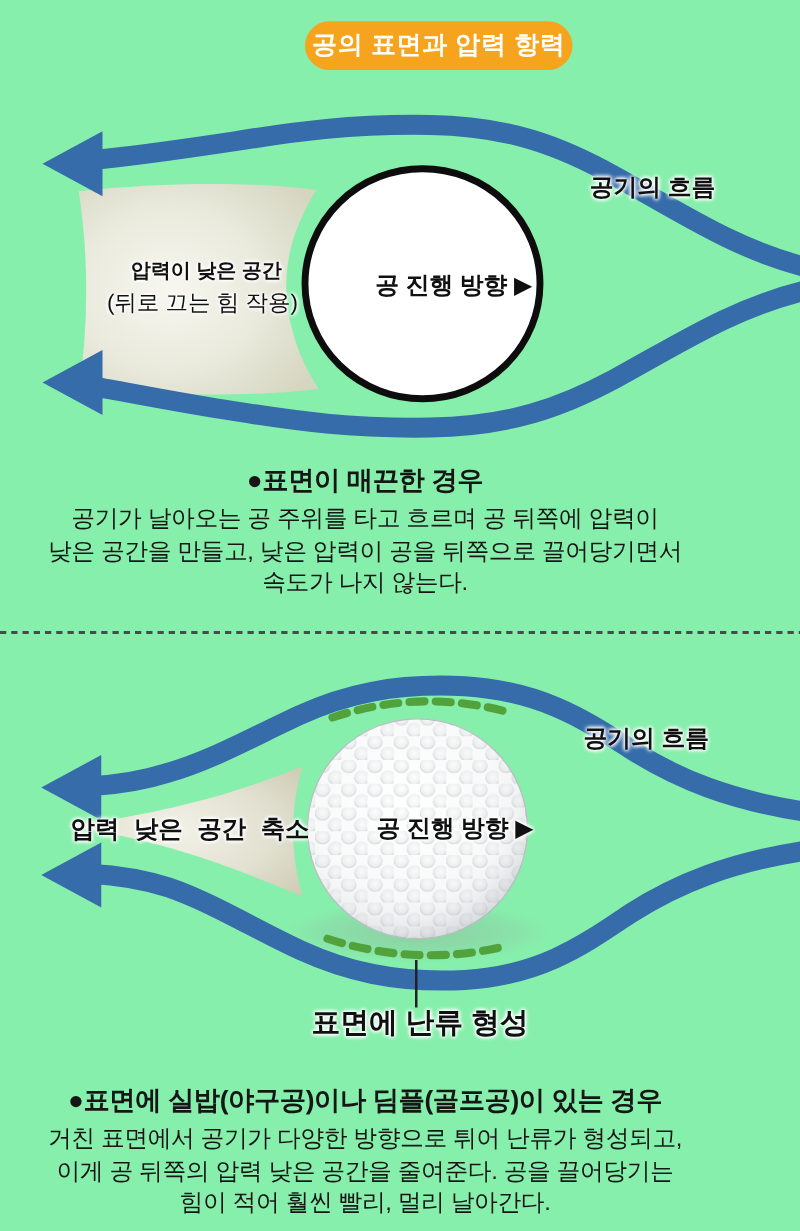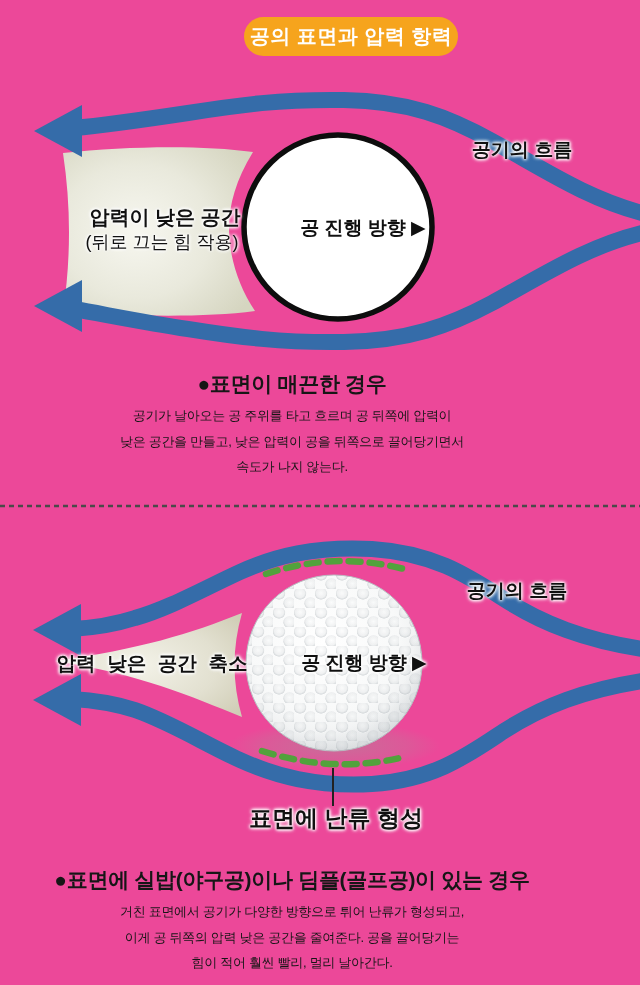--- a/index.html
+++ b/index.html
@@ -1,35 +1,35 @@
 <!DOCTYPE html>
 <html><head>
 <meta charset="utf-8">
 <style>
   html,body { margin:0; padding:0; background:#fff; }
   .stage {
-    position:relative; width:640px; height:985px; background:#ec4899;
+    position:relative; width:640px; height:985px; background:#86efac;
     font-family:"Liberation Sans","DejaVu Sans",sans-serif; overflow:hidden;
     color:#111;
   }
   svg.canvas { position:absolute; left:0; top:0; }
   .badge {
     position:absolute; left:244px; top:17px; width:214px; height:39px;
     border-radius:20px; color:#fff; font-size:20px; font-weight:700;
     text-align:center; line-height:39px; letter-spacing:0.5px;
   }
   .lbl {
     position:absolute; transform:translate(-50%,-50%); white-space:nowrap;
     color:#101010;
     text-shadow:0 0 3px #fff,0 0 3px #fff,0 0 4px #fff,0 0 4px #fff;
   }
   .b { font-weight:700; }
   .caption { position:absolute; left:0; width:584px; text-align:center; color:#161616; }
   .caption .h { font-size:21px; font-weight:800; margin:0 0 5px 0; letter-spacing:-0.3px; }
-  .caption .t { font-size:13px; line-height:25.5px; letter-spacing:-0.3px; }
+  .caption .t { font-size:19px; line-height:25.5px; letter-spacing:-0.3px; }
 </style>
 </head>
 <body>
 
 <div class="stage">
 
   <svg class="canvas" width="640" height="985" viewBox="0 0 640 985">
     <defs>
       <radialGradient id="pillowGrad" cx="38%" cy="50%" r="72%">
         <stop offset="0%" stop-color="#f7f7f0"></stop>
@@ -111,21 +111,21 @@
       <path d="M 266 574 Q 334 551 404 569" fill="none" stroke-width="6.5" stroke-linecap="round" stroke-dasharray="12 9" stroke="#52A23C"></path>
       <path d="M 262 751 Q 334 774 404 757" fill="none" stroke-width="6.5" stroke-linecap="round" stroke-dasharray="12 9" stroke="#52A23C"></path>
 
       <line x1="333" y1="768" x2="333" y2="806" stroke="#222" stroke-width="2"></line>
     </g>
   </svg>
 
   <div class="badge" style="background: rgb(246, 164, 29);">공의 표면과 압력 항력</div>
 
   <div class="lbl b" style="left:522px; top:150px; font-size:19px;">공기의 흐름</div>
-  <div class="lbl b" style="left:165px; top:217px; font-size:20px;">압력이 낮은 공간</div>
+  <div class="lbl b" style="left:165px; top:217px; font-size:16px;">압력이 낮은 공간</div>
   <div class="lbl" style="left:162px; top:242px; font-size:18px;">(뒤로 끄는 힘 작용)</div>
   <div class="lbl b" style="left:363px; top:228px; font-size:19px;">공 진행 방향 ▶</div>
 
   <div class="caption" style="top:370px;">
     <div class="h">●표면이 매끈한 경우</div>
     <div class="t">공기가 날아오는 공 주위를 타고 흐르며 공 뒤쪽에 압력이</div>
     <div class="t">낮은 공간을 만들고, 낮은 압력이 공을 뒤쪽으로 끌어당기면서</div>
     <div class="t">속도가 나지 않는다.</div>
   </div>
 

